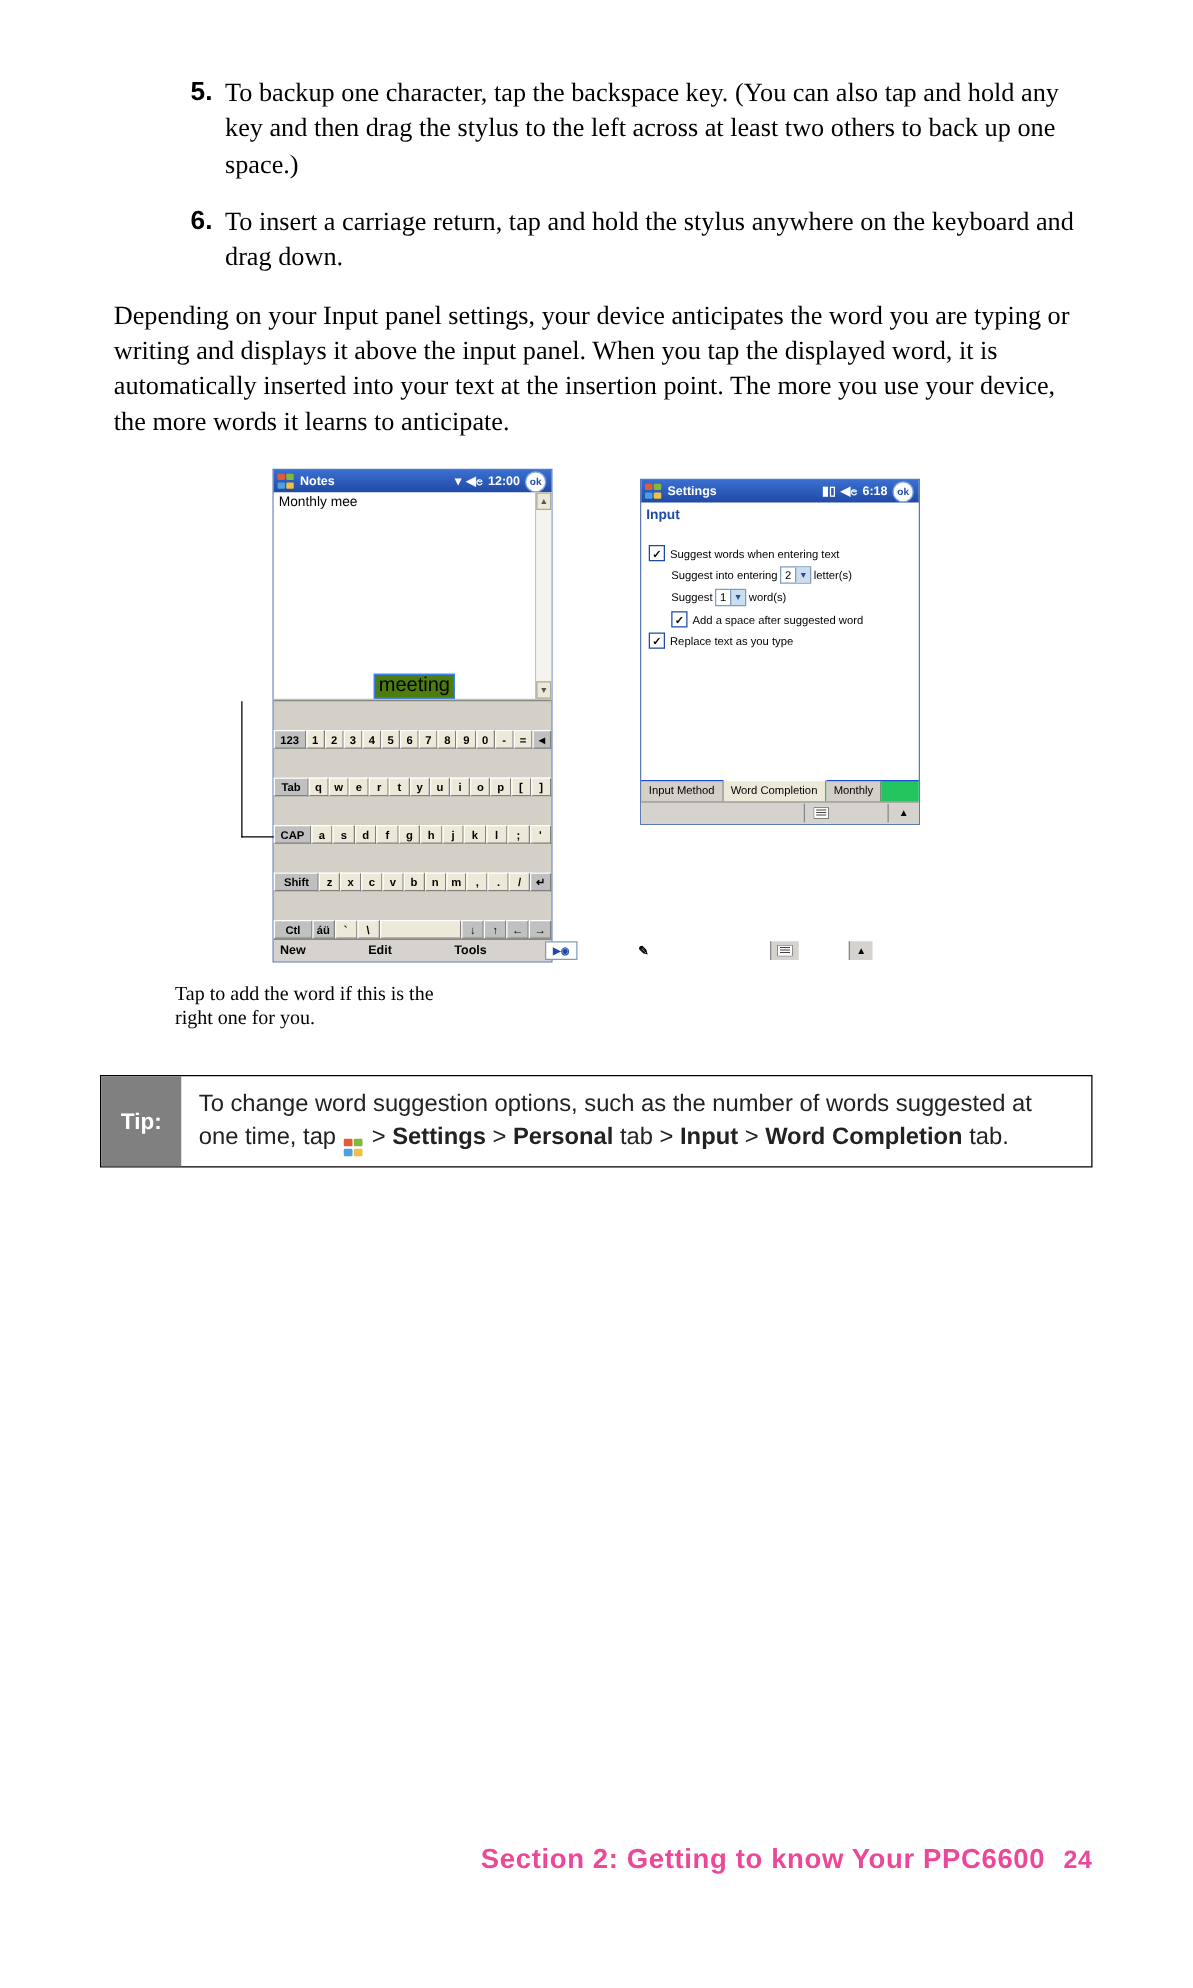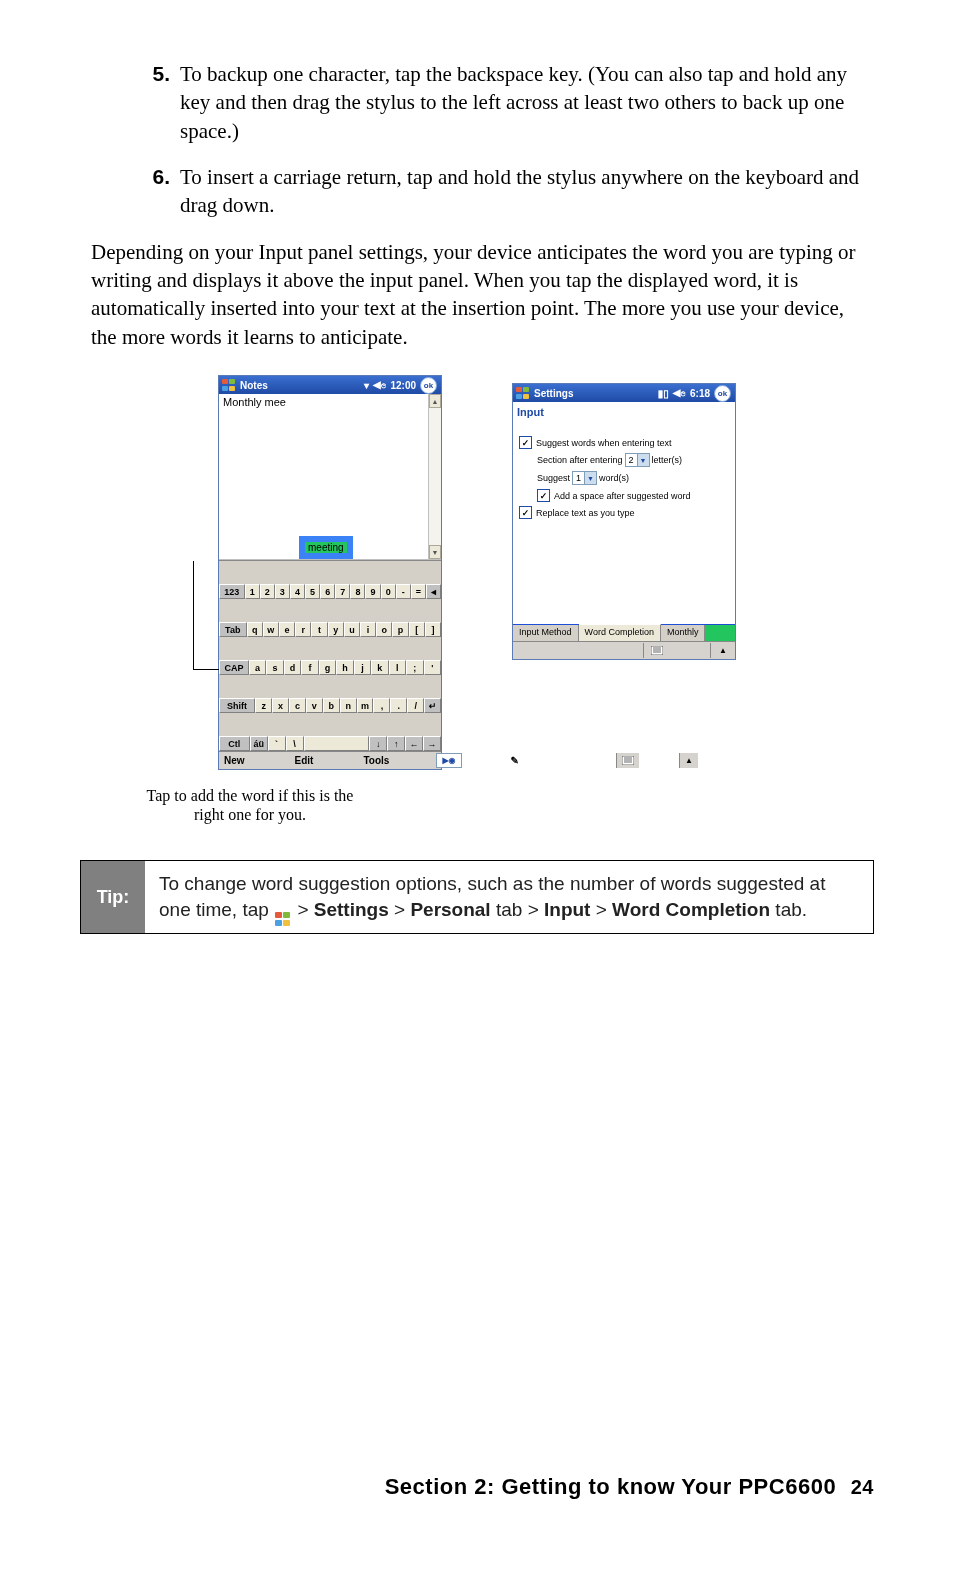--- a/index.html
+++ b/index.html
@@ -88,21 +88,21 @@
   }
   .scrollbar-v{
     position:absolute;right:0;top:0;bottom:0;width:12px;
     border-left:1px solid #c0c0c0;background:#ece9d8;
     display:flex;flex-direction:column;
   }
   .sb-btn{height:12px;border:1px solid #aca899;background:#ece9d8;display:flex;align-items:center;justify-content:center;font-size:7px;color:#555;}
   .sb-track{flex:1;background:#f4f3ee;}
   .suggest-pop{
     position:absolute;bottom:0;left:80px;
-    background:#22c55e;border:6px solid #3b82f6;padding:0 3px;font-size:10px;
+    background:#4d7c0f;border:1px solid #3b82f6;padding:0 3px;font-size:16px;
   }
   
   .kbd{
     border-top:1px solid #888;
     background:#d4d0c8;
   }
   .kbr{display:flex;}
   .kk{
     flex:1;min-width:0;height:13px;
     border:1px solid #808080;border-top-color:#fff;border-left-color:#fff;
@@ -162,21 +162,21 @@
     padding:2px 6px;border-right:1px solid #888;background:#d4d0c8;white-space:nowrap;
   }
   .tab.active{background:#ece9d8;border-top:1px solid #fff;margin-top:-1px;}
   
   .callout-line{
     position:absolute;
     border-left:1px solid #000;border-bottom:1px solid #000;
   }
   .callout-text{
     font-family: Georgia, serif;
-    font-size:16px;text-align:center;
+    font-size:16px;text-align:left;
     margin:16px 0 0 60px;width:220px;line-height:1.2;
   }
   
   .tipbox{
     display:flex;border:1px solid #000;margin:36px 0 0 0;
     font-family: Arial, Helvetica, sans-serif;
   }
   .tip-label{
     background:#808080;color:#fff;font-weight:bold;font-size:18px;
     width:64px;display:flex;align-items:center;justify-content:center;
@@ -188,21 +188,21 @@
     display:inline-block;width:18px;height:16px;vertical-align:-2px;
   }
   .tip-body .start-mini .winlogo{width:18px;height:16px;}
   .tip-body .start-mini .winlogo span{width:7px;height:6px;}
   .tip-body b{font-weight:bold;}
   
   .footer{
     margin-top:540px;
     text-align:right;
     font-family: Arial, Helvetica, sans-serif;
-    font-weight:bold;font-size:22px;letter-spacing:0.5px;color:#000000;
+    font-weight:bold;font-size:22px;letter-spacing:0.5px;color:#ec4899;
   }
   .footer .pn{font-size:20px;margin-left:8px;}
 </style>
 </head>
 <body>
 
 <div class="page">
 
   <div class="ol-item">
     <div class="ol-num">5.</div>
@@ -353,21 +353,21 @@
           <span class="okbtn">ok</span>
         </span>
       </div>
       <div class="settings-subtitle">Input</div>
       <div class="settings-body">
         <div class="chk-row">
           <span class="chk">✓</span>
           <span>Suggest words when entering text</span>
         </div>
         <div class="chk-row indent">
-          <span>Section after entering</span>
+          <span>Suggest into entering</span>
           <span class="dd">
               <span class="dv">2</span>
               <span class="da">▼</span>
             </span>
           <span>letter(s)</span>
         </div>
         <div class="chk-row indent">
           <span>Suggest</span>
           <span class="dd">
               <span class="dv">1</span>

